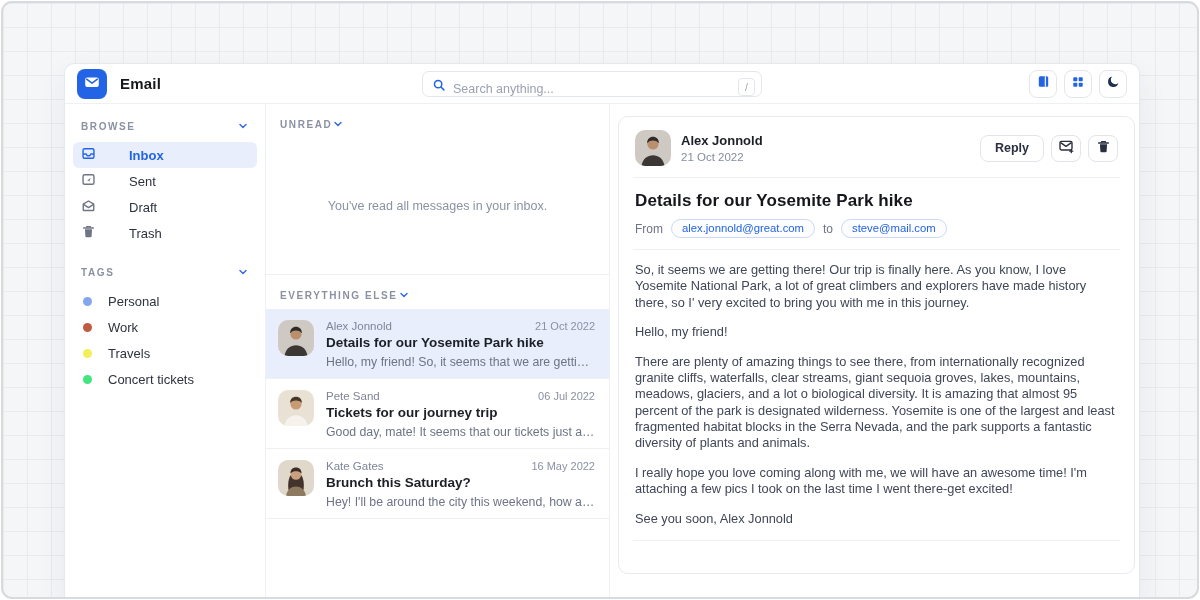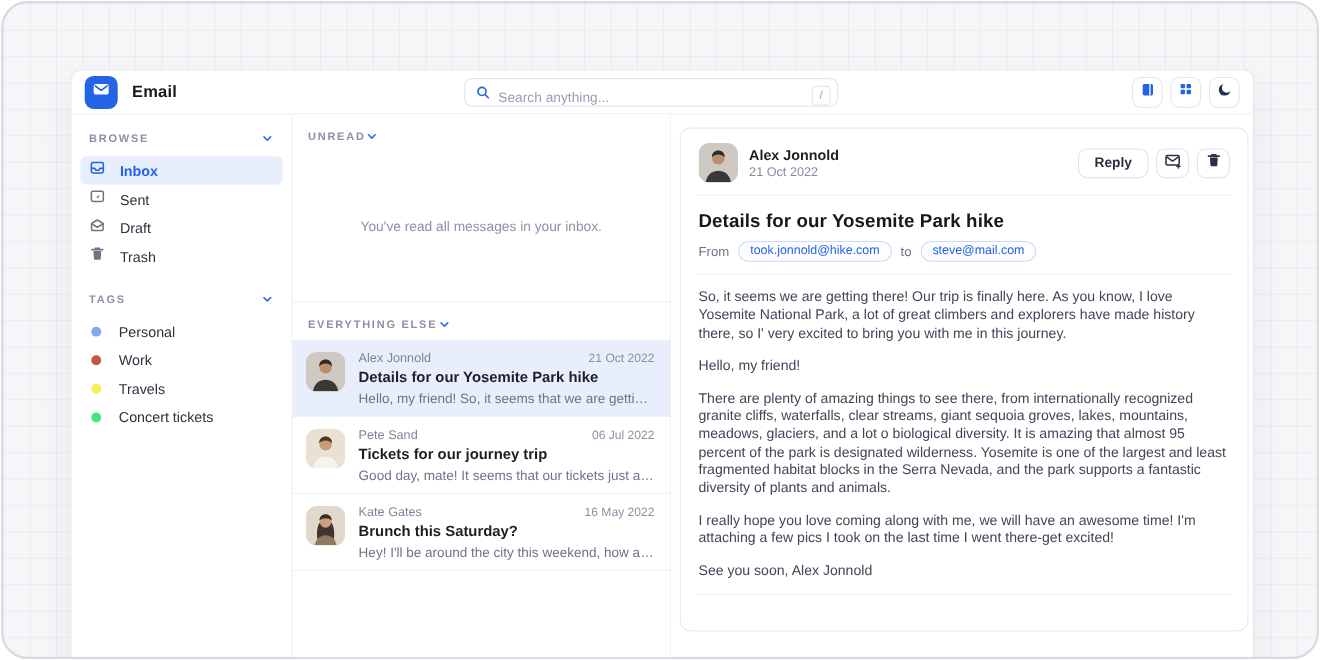--- a/index.html
+++ b/index.html
@@ -1,20 +1,20 @@
 <!DOCTYPE html>
 <html><head>
 <meta charset="utf-8">
 <style>
   * { margin:0; padding:0; box-sizing:border-box; }
   html,body { width:1200px; height:600px; background:#fff; font-family:"Liberation Sans", sans-serif; }
   #stage { position:relative; width:1200px; height:600px; overflow:hidden; }
 
   .frame {
-    position:absolute; inset:1px; border-radius:24px; border:2px solid #d7dade;
+    position:absolute; inset:1px; border-radius:11px; border:2px solid #d7dade;
     background-color:#f5f6f8;
     background-image:
       linear-gradient(rgba(203,209,221,.30) 1px, transparent 1px),
       linear-gradient(90deg, rgba(203,209,221,.30) 1px, transparent 1px);
     background-size:24px 24px;
     overflow:hidden;
   }
 
   .window {
     position:absolute; left:61px; top:60px; width:1076px; height:540px;
@@ -36,21 +36,21 @@
 
   
   .sidebar { position:absolute; left:0; top:40px; width:200px; bottom:0; padding:16px 8px 0 8px; }
   .section-head { display:flex; align-items:center; justify-content:space-between; padding:0 8px 0 8px; margin-bottom:10px; }
   .section-title { font-size:10px; font-weight:700; letter-spacing:1.6px; color:#8a91a2; }
   .nav-item { display:flex; align-items:center; height:26px; border-radius:6px; padding:0 8px; color:#6f7585; cursor:pointer; }
   .nav-item .nlabel { margin-left:13px; font-size:13px; color:#2d323e; font-weight:500; }
   .nav-item.active { background:#e8eefc; color:#2264e5; }
   .nav-item.active .nlabel { color:#2264e5; font-weight:600; }
   .nav-item + .nav-item { margin-top:0; }
-  .browse-list .nav-item { margin-bottom:0; }
+  .browse-list .nav-item { margin-bottom:0;gap:20px; }
   .browse-list { display:grid; grid-auto-rows:26px; row-gap:0; }
   .tags-head { margin-top:20px; }
   .tag-item { display:flex; align-items:center; height:26px; padding:0 8px; cursor:pointer; }
   .tag-dot { width:9px; height:9px; border-radius:50%; flex:0 0 auto; margin-left:2px; }
   .tag-label { margin-left:16px; font-size:13px; color:#2d323e; font-weight:500; }
 
   
   .listcol { position:absolute; left:200px; top:40px; width:345px; bottom:0; border-left:1px solid #eef0f3; border-right:1px solid #eef0f3; background:#fff; }
   .list-head { display:flex; align-items:center; justify-content:flex-start; height:34px; padding:6px 14px 0 14px; }
   .empty-zone { height:136px; display:flex; align-items:center; justify-content:center; }
@@ -344,21 +344,21 @@
             </div>
           </div>
         </div>
 
         <hr class="div">
 
         <h1 class="subject">Details for our Yosemite Park hike</h1>
 
         <div class="meta-row">
           <span class="meta-label">From</span>
-          <span class="chip">took.jonnold@hike.com</span>
+          <span class="chip">alex.jonnold@great.com</span>
           <span class="meta-label">to</span>
           <span class="chip">steve@mail.com</span>
         </div>
 
         <hr class="div">
 
         <div class="body">
           <p>So, it seems we are getting there! Our trip is finally here. As you know, I love Yosemite National Park, a lot of great climbers and explorers have made history there, so I' very excited to bring you with me in this journey.</p>
           <p>Hello, my friend!</p>
           <p>There are plenty of amazing things to see there, from internationally recognized granite cliffs, waterfalls, clear streams, giant sequoia groves, lakes, mountains, meadows, glaciers, and a lot o biological diversity. It is amazing that almost 95 percent of the park is designated wilderness. Yosemite is one of the largest and least fragmented habitat blocks in the Serra Nevada, and the park supports a fantastic diversity of plants and animals.</p>

